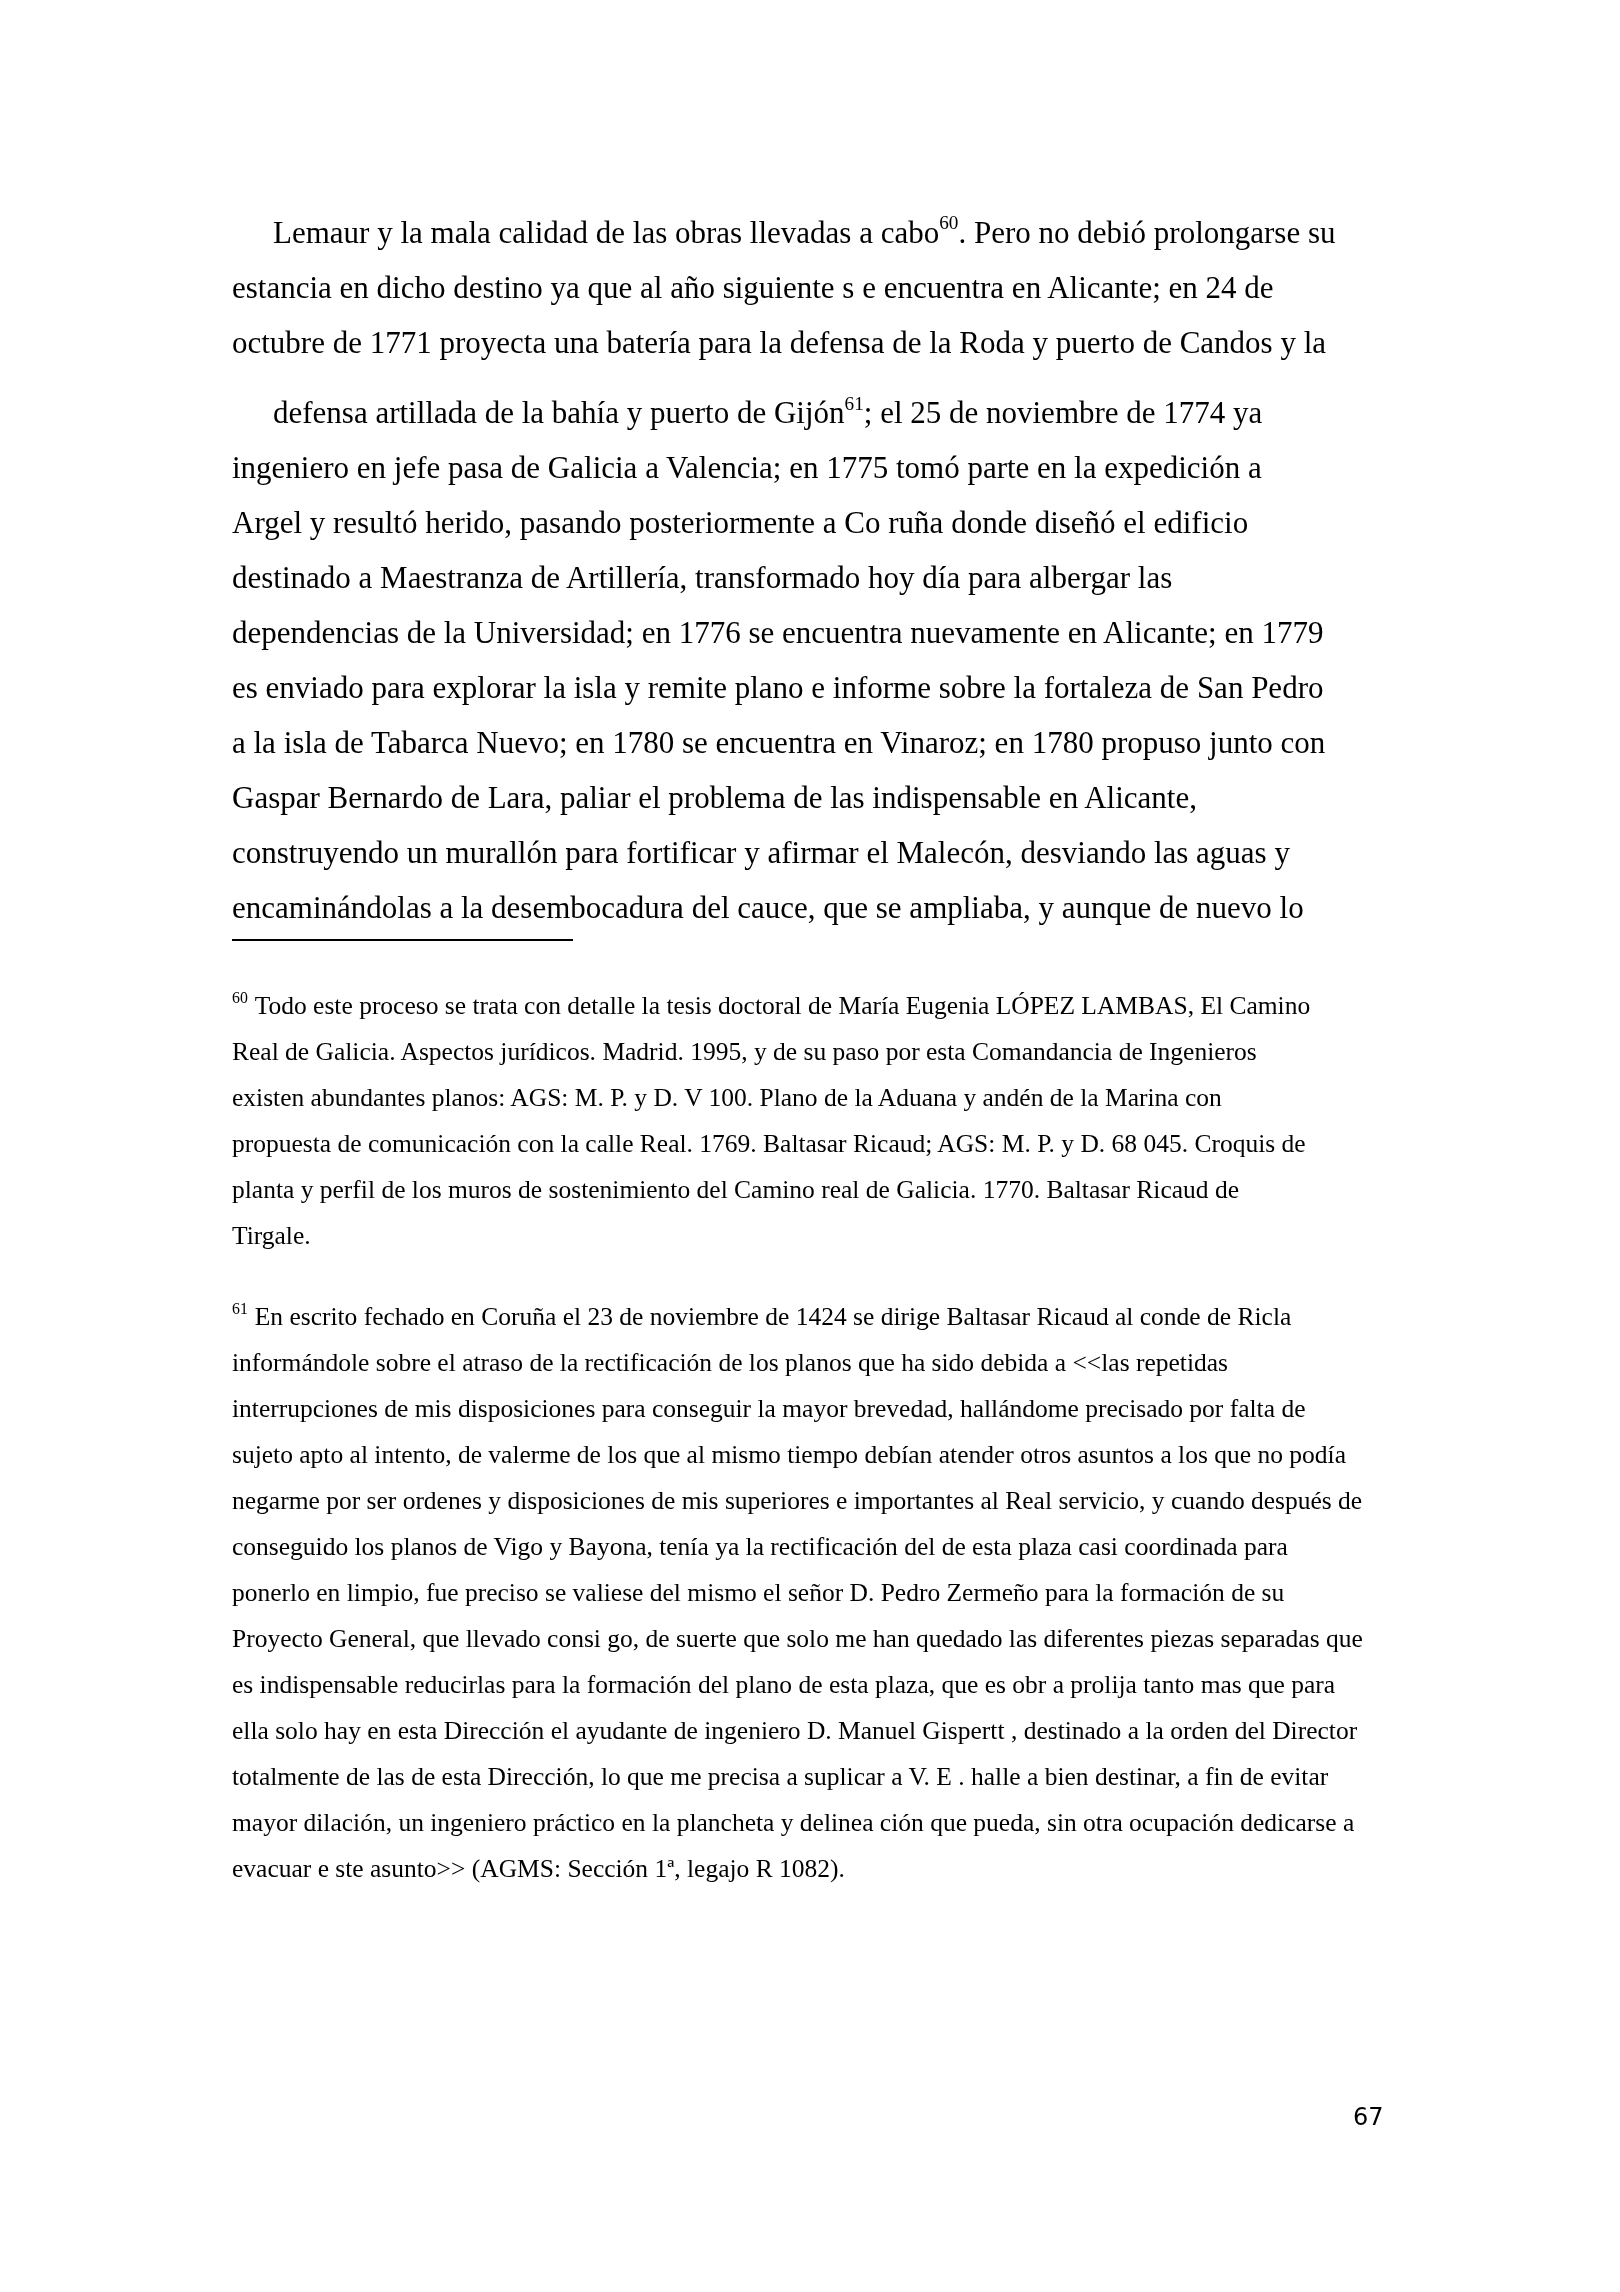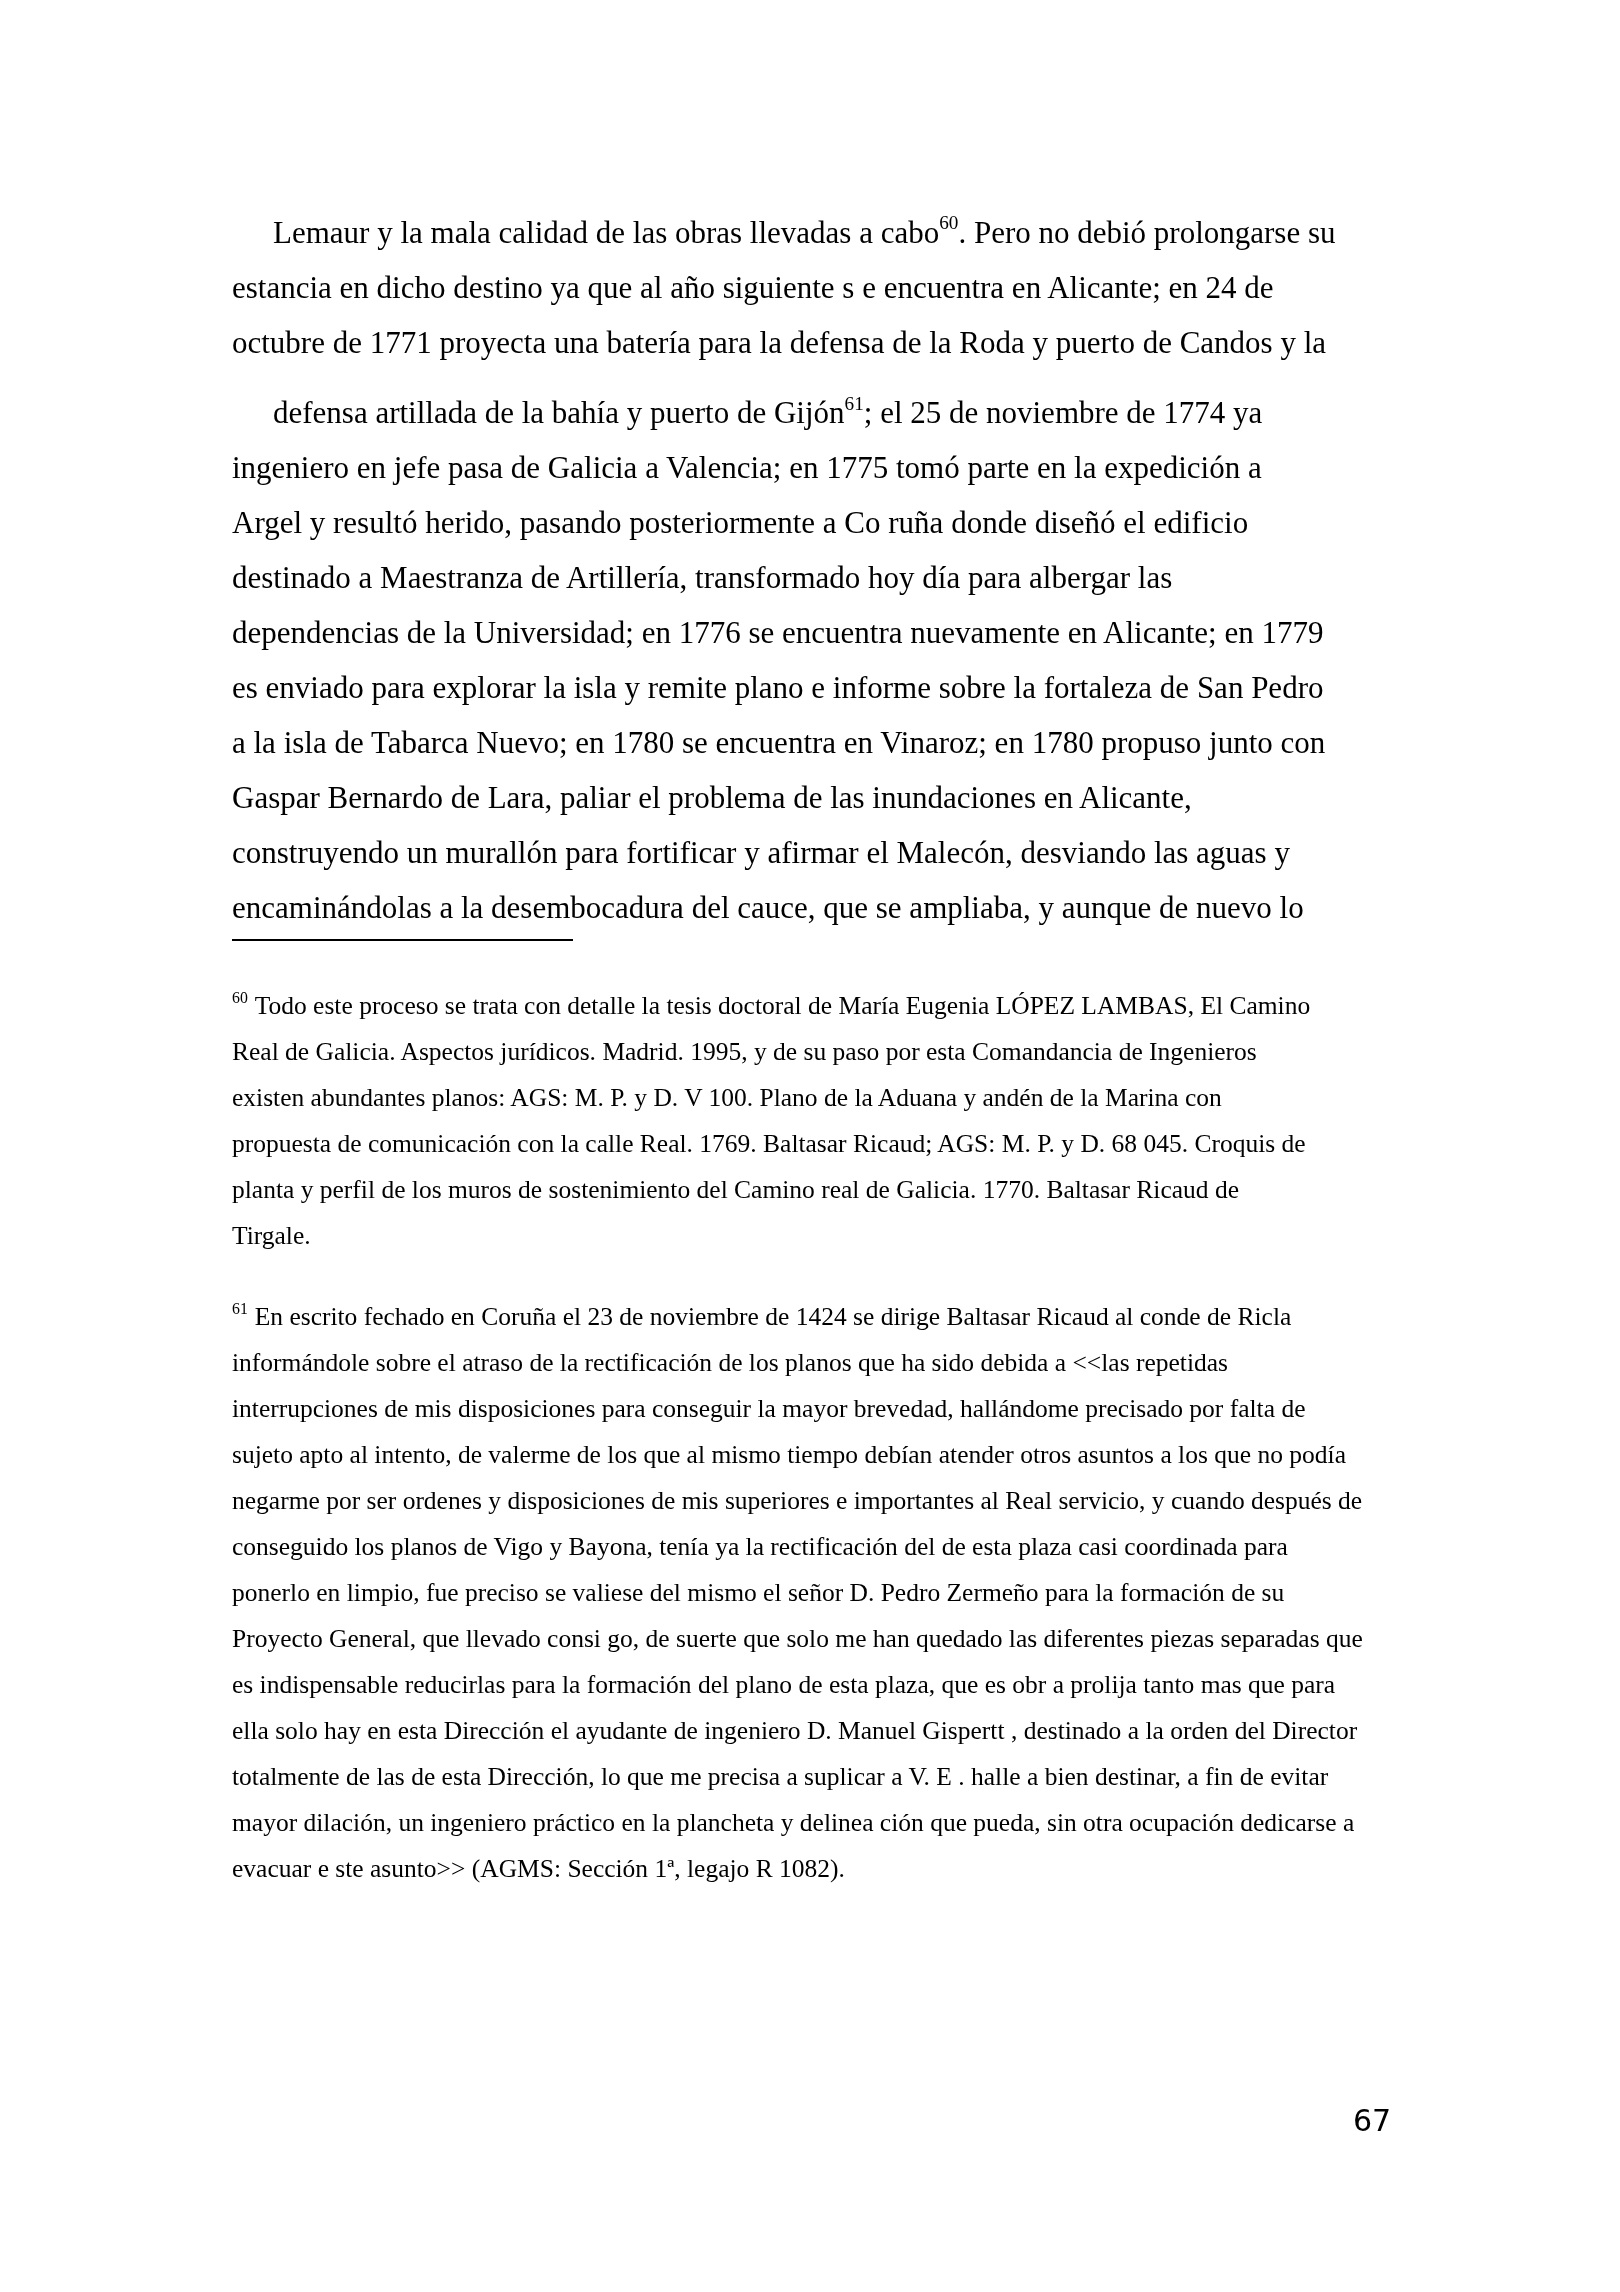--- a/index.html
+++ b/index.html
@@ -38,41 +38,41 @@
   .fn { font-size: 25.5px; line-height: 46px; }
   .fn sup { margin-right: 6.9px; }
   .fn60 { margin-top: 42px; }
   .fn61 { margin-top: 35px; }
   .it { }
   .pagenum {
     position: absolute;
     left: 1353px;
     top: 2103px;
     font-family: "DejaVu Sans", sans-serif;
-    font-size: 30px;
+    font-size: 24px;
     color: #000000;
   }
 </style>
 </head>
 <body>
 
 <div class="content">
 
   <div class="main">
     <div class="ln sup-line"><span>Lemaur y la mala calidad de las obras llevadas a cabo</span><sup>60</sup><span>. Pero no debió prolongarse su</span></div>
     <div class="ln"><span>estancia en dicho destino ya que al año siguiente s e encuentra en Alicante; en 24 de</span></div>
     <div class="ln"><span>octubre de 1771 proyecta una batería para la defensa de la Roda y puerto de Candos y la</span></div>
     <div class="ln sup-line"><span>defensa artillada de la bahía y puerto de Gijón</span><sup>61</sup><span>; el 25 de noviembre de 1774 ya</span></div>
     <div class="ln"><span>ingeniero en jefe pasa de Galicia a Valencia; en 1775 tomó parte en la expedición a</span></div>
     <div class="ln"><span>Argel y resultó herido, pasando posteriormente a Co ruña donde diseñó el edificio</span></div>
     <div class="ln"><span>destinado a Maestranza de Artillería, transformado hoy día para albergar las</span></div>
     <div class="ln"><span>dependencias de la Universidad; en 1776 se encuentra nuevamente en Alicante; en 1779</span></div>
     <div class="ln"><span>es enviado para explorar la isla y remite plano e informe sobre la fortaleza de San Pedro</span></div>
     <div class="ln"><span>a la isla de Tabarca Nuevo; en 1780 se encuentra en Vinaroz; en 1780 propuso junto con</span></div>
-    <div class="ln"><span>Gaspar Bernardo de Lara, paliar el problema de las inundaciones en Alicante,</span></div>
+    <div class="ln"><span>Gaspar Bernardo de Lara, paliar el problema de las indispensable en Alicante,</span></div>
     <div class="ln"><span>construyendo un murallón para fortificar y afirmar el Malecón, desviando las aguas y</span></div>
     <div class="ln"><span>encaminándolas a la desembocadura del cauce, que se ampliaba, y aunque de nuevo lo</span></div>
   </div>
 
   <div class="sep"></div>
 
   <div class="fn fn60">
     <div class="ln"><sup>60</sup><span>Todo este proceso se trata con detalle la tesis doctoral de María Eugenia LÓPEZ LAMBAS, </span><span class="it">El Camino</span></div>
     <div class="ln"><span class="it">Real de Galicia. Aspectos jurídicos.</span><span> Madrid. 1995, y de su paso por esta Comandancia de Ingenieros</span></div>
     <div class="ln"><span>existen abundantes planos: AGS: M. P. y D. V 100. Plano de la Aduana y andén de la Marina con</span></div>

